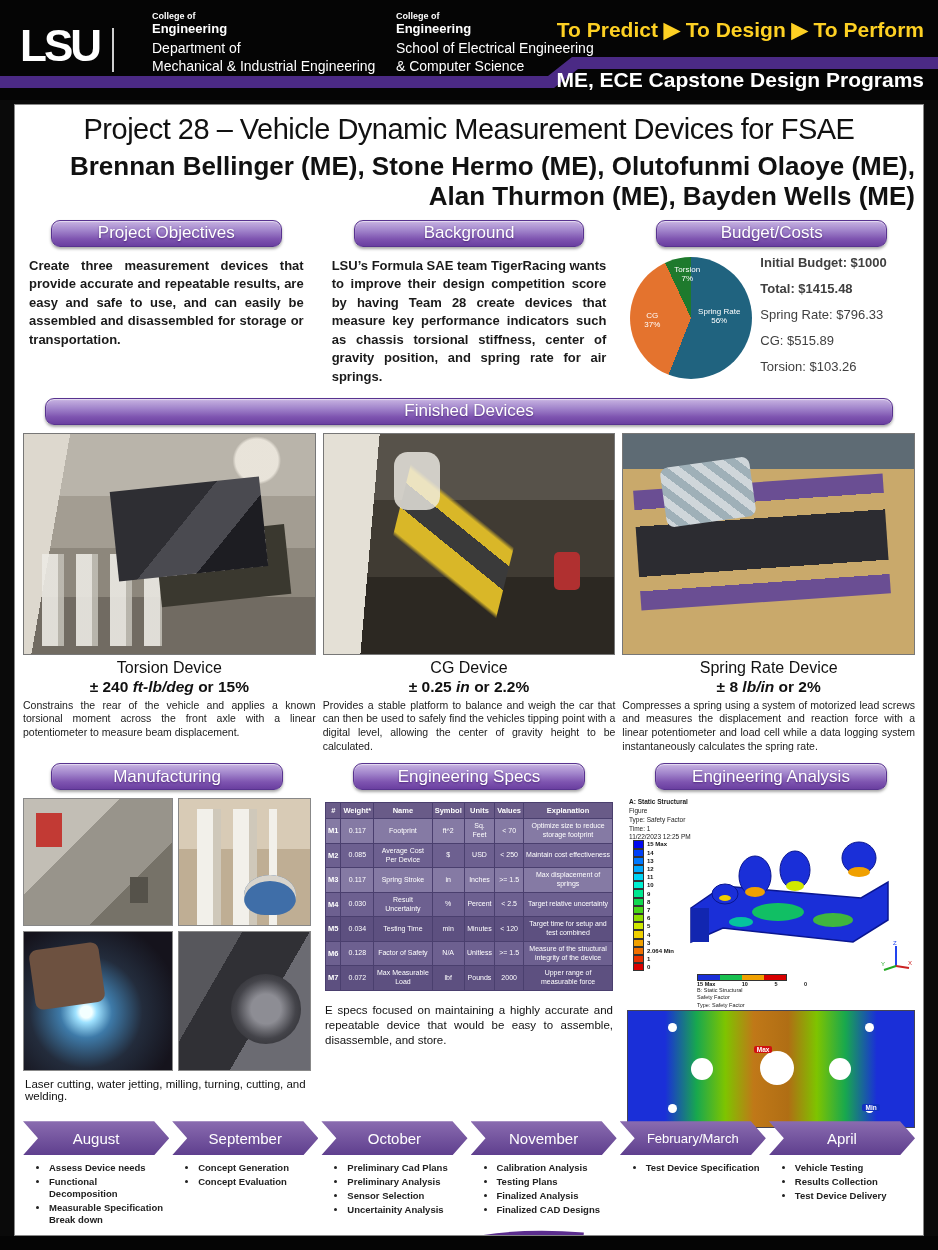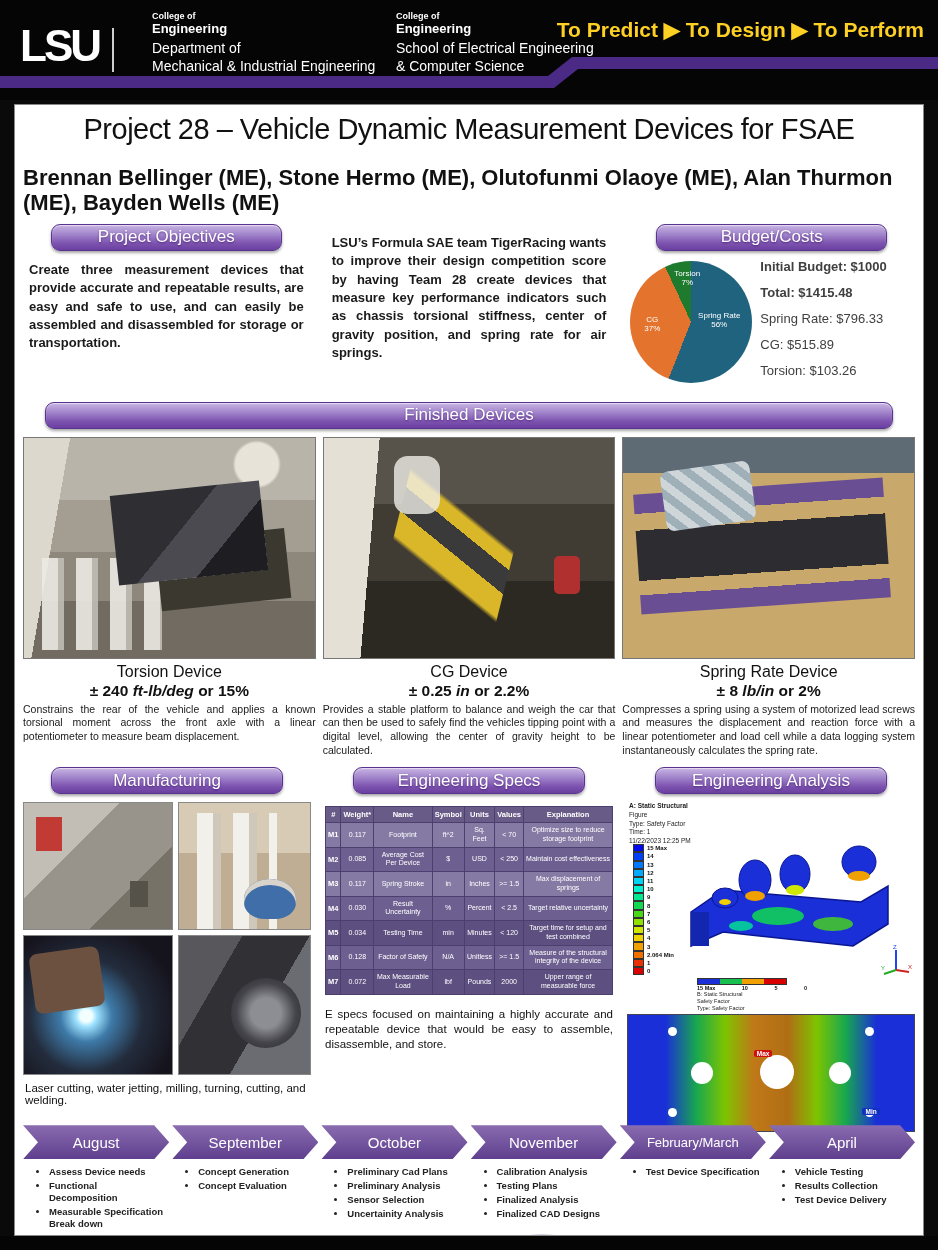--- a/index.html
+++ b/index.html
@@ -18,21 +18,21 @@
   .affil .boldname { font-size:13px; font-weight:bold; line-height:1.1; margin-bottom:4px; }
   .affil .l1, .affil .l2 { font-size:14px; font-weight:300; line-height:1.25; }
   .motto { position:absolute; right:14px; top:18px; font-size:21px; font-weight:bold; color:#FDD023; }
   .stripe-svg { position:absolute; left:0; top:0; width:938px; height:100px; }
   .program { position:absolute; right:14px; top:68px; font-size:21px; font-weight:bold; color:#fff; }
 
   
   .poster { position:absolute; left:14px; right:14px; top:104px; height:1132px; background:#fff; border:1px solid #888; padding:4px 8px 0 8px; overflow:hidden; }
 
   .title { text-align:center; font-size:29px; font-weight:normal; color:#111; margin-top:4px; letter-spacing:-.5px; }
-  .authors { text-align:left; font-size:22px; font-weight:bold; color:#111; line-height:1.15; margin-top:19px; }
+  .authors { text-align:right; font-size:26px; font-weight:bold; color:#111; line-height:1.15; margin-top:6px; }
 
   .pill { height:27px; border-radius:9px; color:#fff; font-size:17px; display:flex; align-items:center; justify-content:center;
     background:linear-gradient(180deg,#c8b4e2 0%,#a184cb 38%,#7e54b0 72%,#6a3fa0 100%);
     border:1px solid #58338f; text-shadow:0 1px 2px rgba(40,0,80,.55);
     box-shadow:0 2px 3px rgba(0,0,0,.35), inset 0 1px 1px rgba(255,255,255,.55); }
   .pill-wrap { padding:0 28px; }
 
   .row-top3 { display:flex; gap:16px; margin-top:8px; height:168px; }
   .col3 { flex:1; min-width:0; }
   .body-text { font-size:13px; color:#1a1a1a; text-align:justify; line-height:1.42; margin-top:10px; padding:0 6px;font-weight:bold; }
@@ -163,35 +163,39 @@
     <div class="affil affil2">
       <div class="small">College of</div>
       <div class="boldname">Engineering</div>
       <div class="l1">School of Electrical Engineering</div>
       <div class="l2">&amp; Computer Science</div>
     </div>
     <div class="motto">To Predict ▶ To Design ▶ To Perform</div>
     <svg class="stripe-svg" viewBox="0 0 938 100" aria-hidden="true">
       <polygon points="0,76 548,76 572,57 938,57 938,69 578,69 554,88 0,88" fill="#4b2a85"></polygon>
     </svg>
+    <div class="program">ME, ECE Capstone Design Programs</div>
   </div>
 
   <div class="poster">
 
     <div class="title">Project 28 – Vehicle Dynamic Measurement Devices for FSAE</div>
     <div class="authors">Brennan Bellinger (ME), Stone Hermo (ME), Olutofunmi Olaoye (ME), Alan Thurmon (ME), Bayden Wells (ME)</div>
 
     <div class="row-top3">
       <div class="col3">
         <div class="pill-wrap">
             <div class="pill">Project Objectives</div>
           </div>
         <div class="body-text">Create three measurement devices that provide accurate and repeatable results, are easy and safe to use, and can easily be assembled and disassembled for storage or transportation.</div>
       </div>
       <div class="col3">
+        <div class="pill-wrap">
+            <div class="pill">Background</div>
+          </div>
         <div class="body-text">LSU’s Formula SAE team TigerRacing wants to improve their design competition score by having Team 28 create devices that measure key performance indicators such as chassis torsional stiffness, center of gravity position, and spring rate for air springs.</div>
       </div>
       <div class="col3">
         <div class="pill-wrap">
             <div class="pill">Budget/Costs</div>
           </div>
         <div class="budget-flex">
           <div class="pie-wrap">
             <div class="pie" id="budget-pie" style="background: conic-gradient(rgb(32, 99, 127) 0deg, rgb(32, 99, 127) 201.6deg, rgb(228, 115, 46) 201.6deg, rgb(228, 115, 46) 334.8deg, rgb(30, 122, 45) 334.8deg, rgb(30, 122, 45) 360deg);"></div>
             <div class="pie-label pl-spring">

